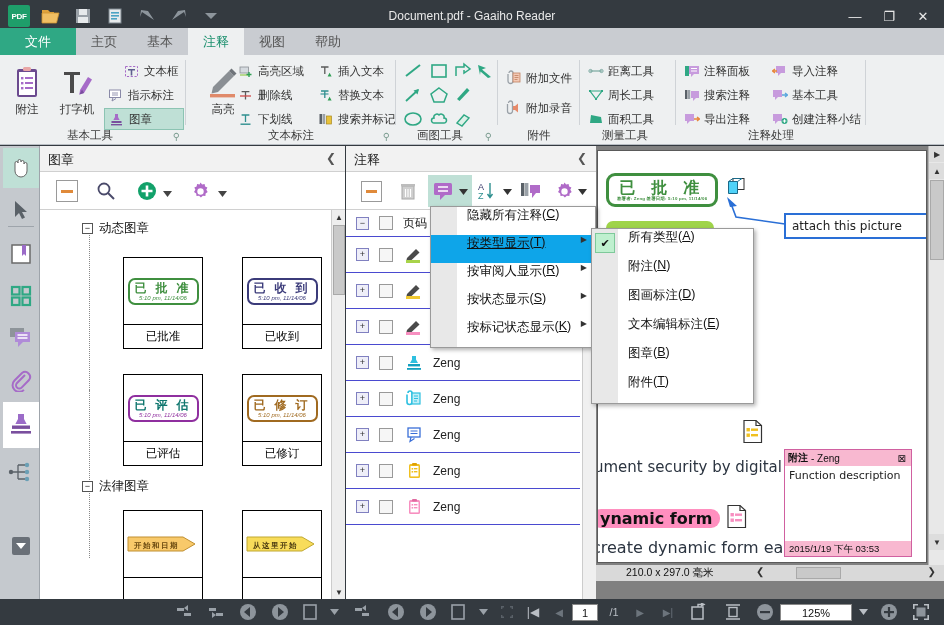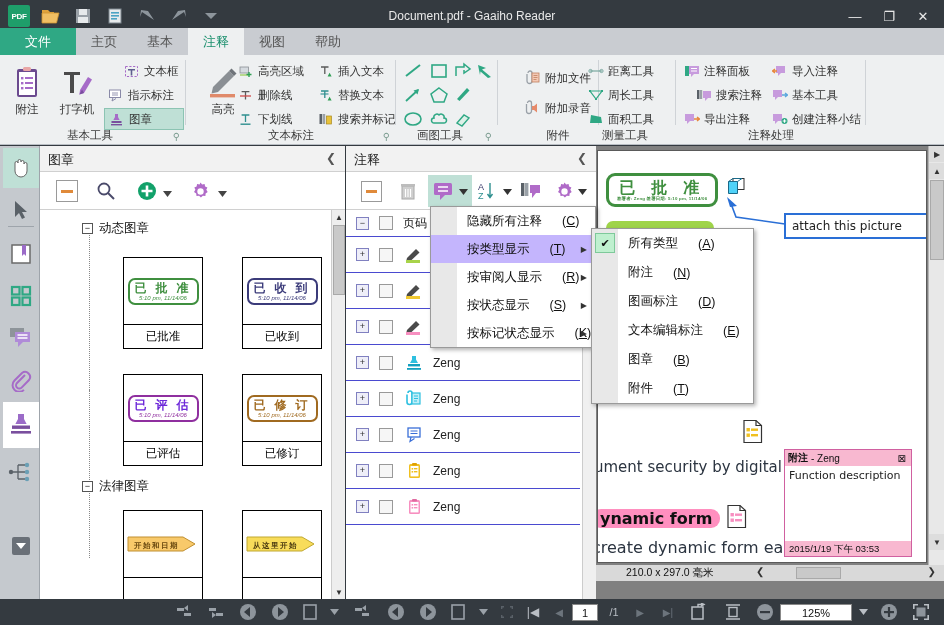--- a/index.html
+++ b/index.html
@@ -94,22 +94,22 @@
   .popupnote { position:absolute; border:1px solid #d060a0; background:#fff; }
   .popupnote .hd { height:16px; background:#f8b8d0; display:flex; align-items:center; padding:0 3px; font-size:10px; color:#111;}
   .popupnote .bd { padding:3px 4px; font-size:11px; color:#222; font-family:"DejaVu Sans",sans-serif;}
   .popupnote .ft { position:absolute; left:0; bottom:0; width:100%; height:15px; background:#f8b8d0; font-size:9.5px; color:#111; padding-left:4px; line-height:15px;}
 
   .callout { position:absolute; border:2px solid #2a6fd6; background:#fff; display:flex; align-items:center; padding-left:6px; font-size:12px; color:#222; font-family:"DejaVu Sans",sans-serif;}
 
   
   .menu { position:absolute; background:#fff; border:1px solid #9a9a9a; box-shadow:2px 2px 4px rgba(0,0,0,.3); z-index:50;}
   .menu .gutter { position:absolute; left:0; top:0; bottom:0; width:26px; background:#e8e8e8;}
-  .mi { position:relative; height:28px; display:flex; align-items:center; padding-left:36px; font-size:12.5px; color:#111; white-space:nowrap;gap:20px;}
-  .mi.hot { background:#c4b5fd; }
+  .mi { position:relative; height:28px; display:flex; padding-left:36px; font-size:12.5px; color:#111; white-space:nowrap;}
+  .mi.hot { background:#0ea5e9;text-decoration:underline; }
   .mi .arr { position:absolute; right:8px; font-size:8px; color:#333;}
   .mi .tick { position:absolute; left:3px; width:20px;height:20px; background:#bff0cf; border:1px solid #7ec99a; display:flex;align-items:center;justify-content:center;font-size:11px;color:#111;}
   .u { text-decoration:underline; }
 
   
   .bottombar { position:absolute; left:0; bottom:0; width:944px; height:26px; background:#343a40; display:flex; align-items:center; }
   .bb { height:24px; display:flex; align-items:center; justify-content:center; color:#b9bec4; }
   .pagebox { width:26px; height:17px; background:#fff; border:1px solid #888; font-size:11px; text-align:center; line-height:16px; color:#111;}
   .zoombox { width:72px;height:17px;background:#fff;border:1px solid #888;font-size:11px;text-align:center;line-height:16px;color:#111;}
 </style>
@@ -366,21 +366,21 @@
       <div class="drawbtn" style="left:54px;top:52px;">
         <svg width="20" height="18" viewBox="0 0 20 18">
             <path d="M4 13 L11 5 l5 3 L9 16z" fill="#ddf0e8" stroke="#2fa884" stroke-width="1.4"></path>
           </svg>
         </div>
       <div class="gl" style="left:0;width:88px;">画图工具</div>
       <div class="pin">⚲</div>
       <div class="sep"></div>
     </div>
 
-    <div class="grp" style="left:517px;width:82px;">
+    <div class="grp" style="left:498px;width:82px;">
       <div class="smbtn" style="left:4px;top:12px;width:78px;">
         <span class="si">
           <svg width="16" height="16" viewBox="0 0 16 16">
               <path d="M3 3 a2 2 0 0 1 4 0 v8 a2.5 2.5 0 0 1-5 0 V4" fill="none" stroke="#9aa1a8" stroke-width="1.3"></path>
               <rect x="7" y="3" width="7" height="9" fill="#f3c9b5" stroke="#c08060" stroke-width="0.8"></rect>
               <path d="M8.5 5.5h4M8.5 7.5h4M8.5 9.5h3" stroke="#c08060" stroke-width="0.8"></path>
             </svg>
         </span>
         <span>附加文件</span>
       </div>
@@ -436,21 +436,21 @@
         <span class="si">
           <svg width="16" height="15" viewBox="0 0 16 15">
               <rect x="1" y="2" width="4" height="10" fill="#2fa884"></rect>
               <rect x="5" y="2" width="10" height="8" fill="#c79bdd"></rect>
               <path d="M7 10 L7 13 L10 10z" fill="#c79bdd"></path>
               <path d="M7 4.5h6M7 7h6" stroke="#fff" stroke-width="1"></path>
             </svg>
         </span>
         <span>注释面板</span>
       </div>
-      <div class="smbtn" style="left:16px;top:29px;width:86px;">
+      <div class="smbtn" style="left:4px;top:29px;width:86px;">
         <span class="si">
           <svg width="16" height="15" viewBox="0 0 16 15">
               <rect x="1" y="2" width="2.4" height="9" fill="#5a6168"></rect>
               <rect x="3.8" y="2" width="2.4" height="9" fill="#9aa1a8"></rect>
               <rect x="7" y="3" width="8" height="7" fill="#c79bdd"></rect>
               <path d="M9 10 L9 13 L12 10z" fill="#c79bdd"></path>
             </svg>
         </span>
         <span>搜索注释</span>
       </div>
@@ -628,21 +628,21 @@
           <div class="stmp" style="border:2.5px solid #3b3b7a;">
             <span class="n" style="color:#3b3b7a;">已 收 到</span>
             <span class="d" style="color:#3b3b7a;">5:10 pm, 11/14/06</span>
           </div>
         </div>
         <div class="cap">已收到</div>
       </div>
       <div class="stampcell" style="left:83px;top:164px;">
         <div class="img">
           <div class="stmp" style="border:2.5px solid #8f2f9f;">
-            <span class="n" style="color:#6d28d9;">已 评 估</span>
+            <span class="n" style="color:#0f766e;">已 评 估</span>
             <span class="d" style="color:#8f2f9f;">5:10 pm, 11/14/06</span>
           </div>
         </div>
         <div class="cap">已评估</div>
       </div>
       <div class="stampcell" style="left:202px;top:164px;">
         <div class="img">
           <div class="stmp" style="border:2.5px solid #a06a20;">
             <span class="n" style="color:#a06a20;">已 修 订</span>
             <span class="d" style="color:#a06a20;">5:10 pm, 11/14/06</span>

